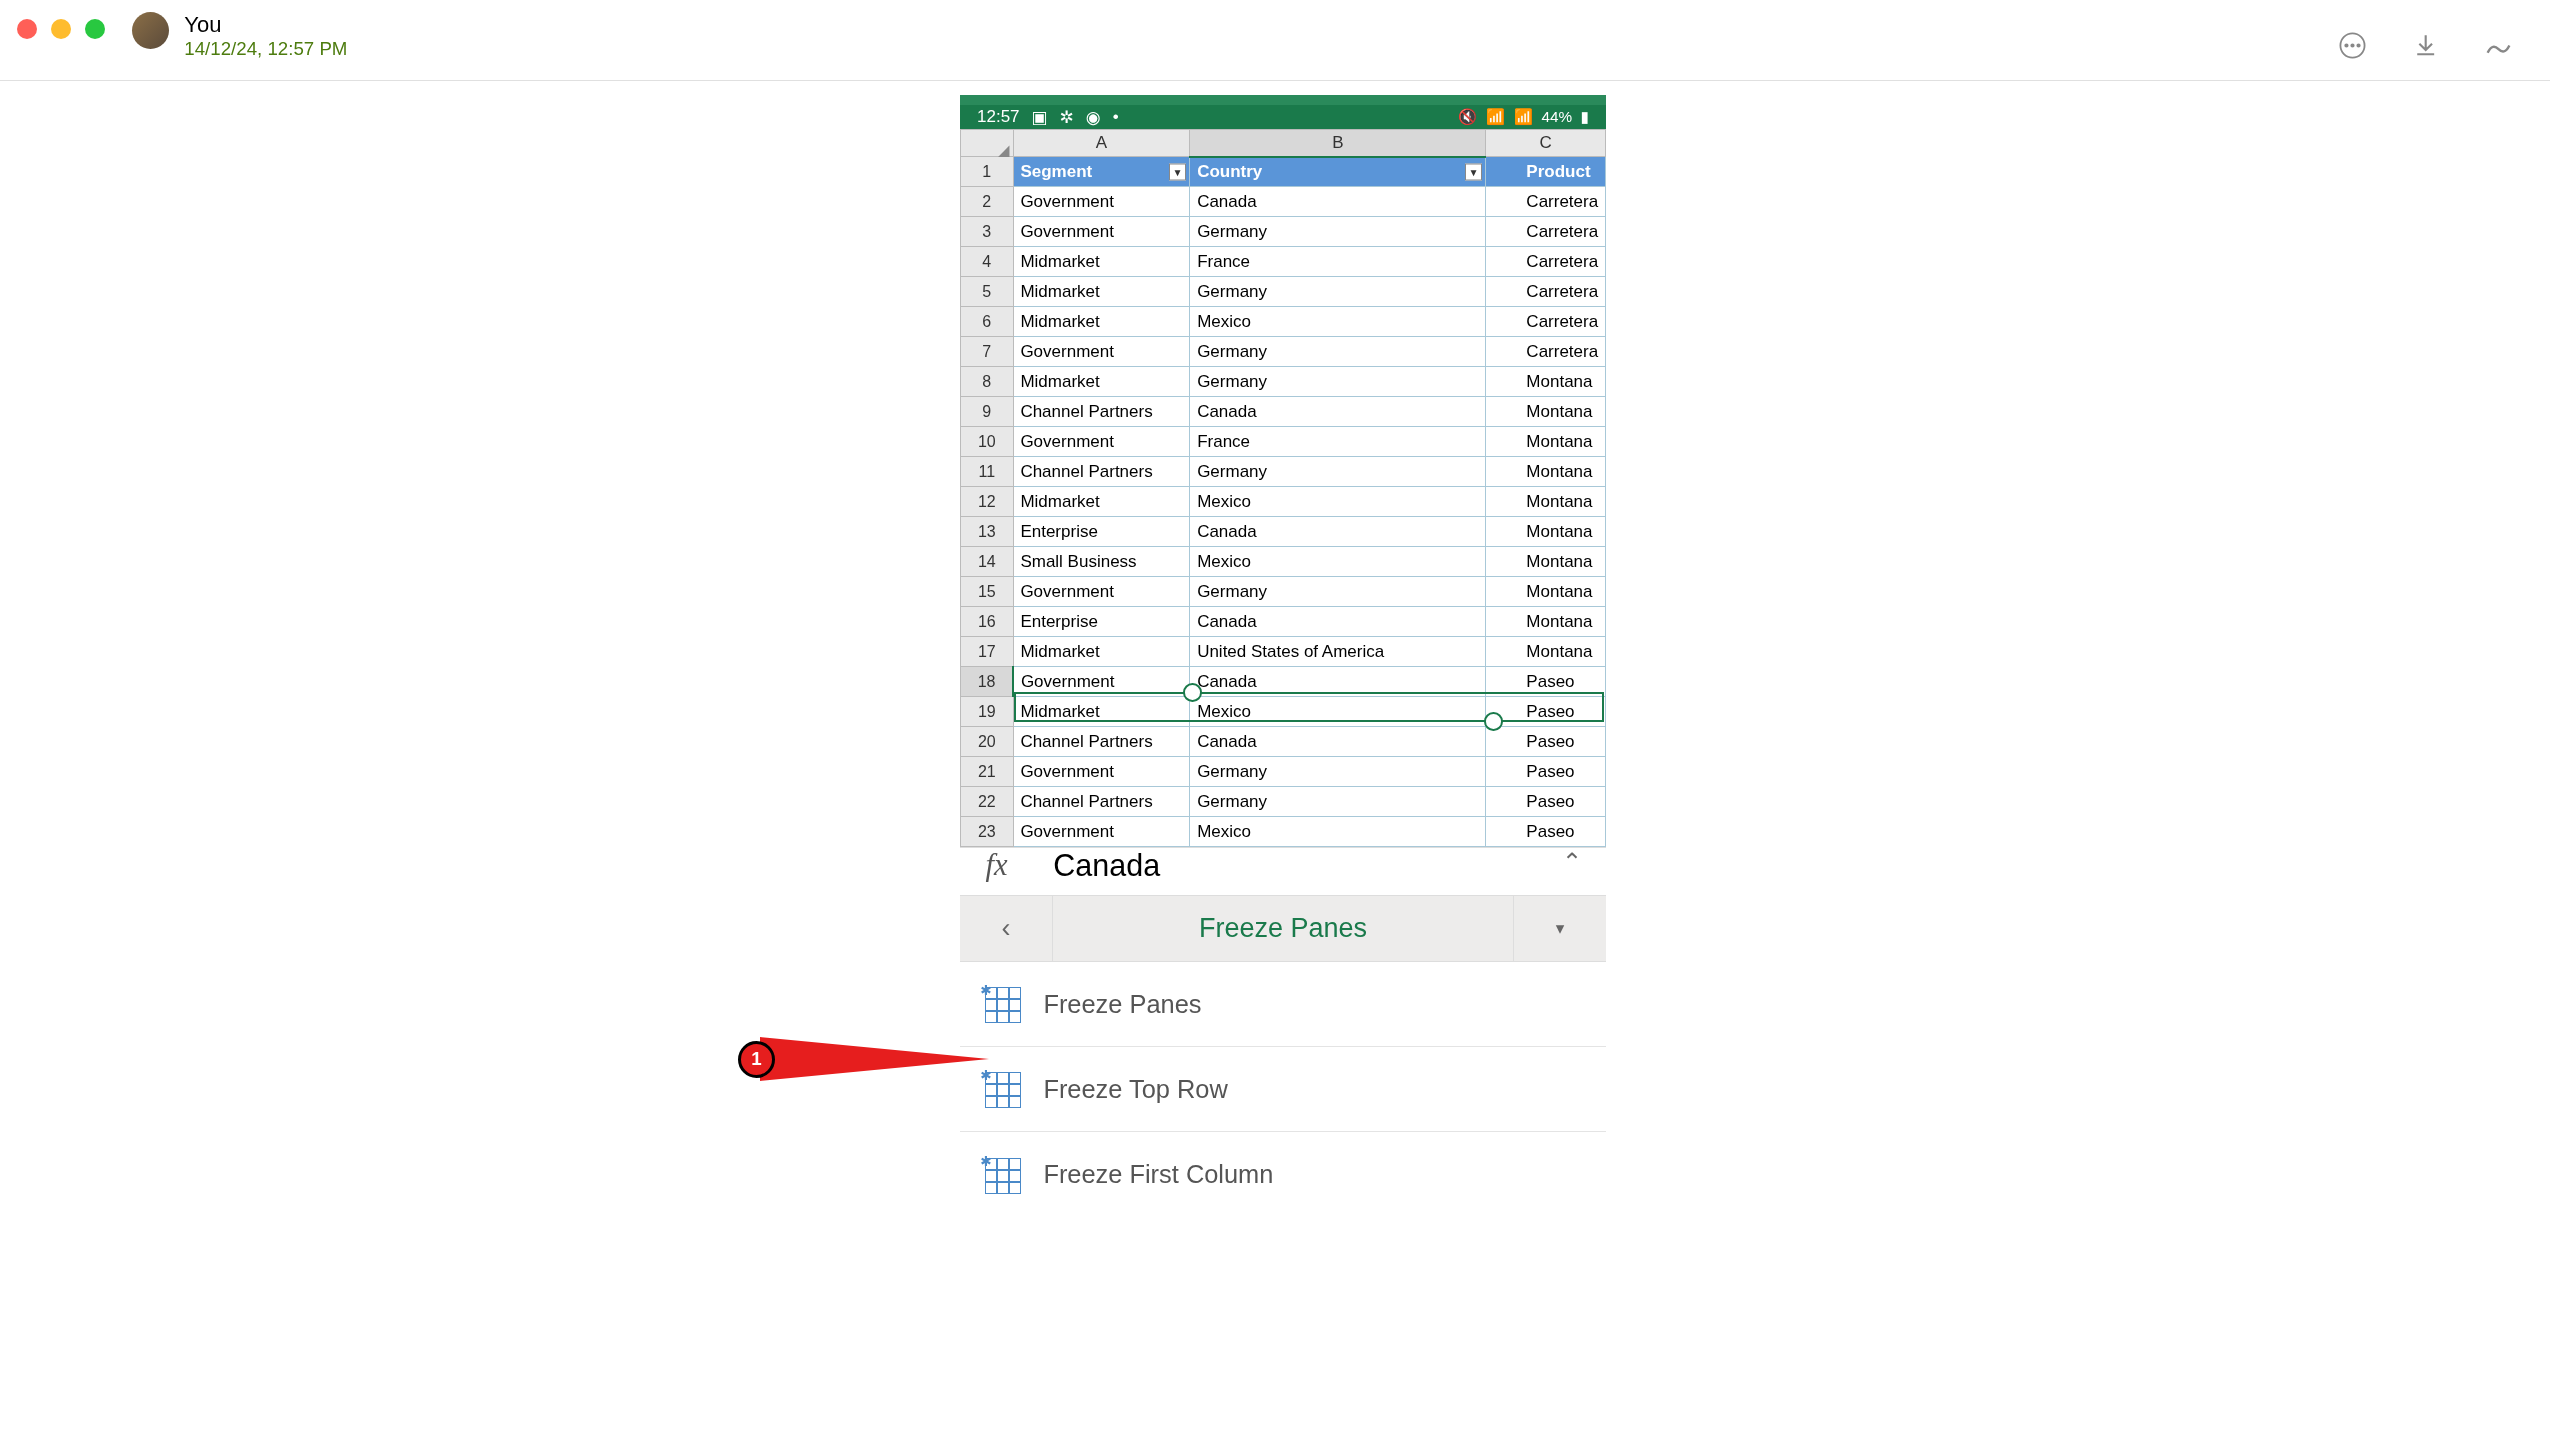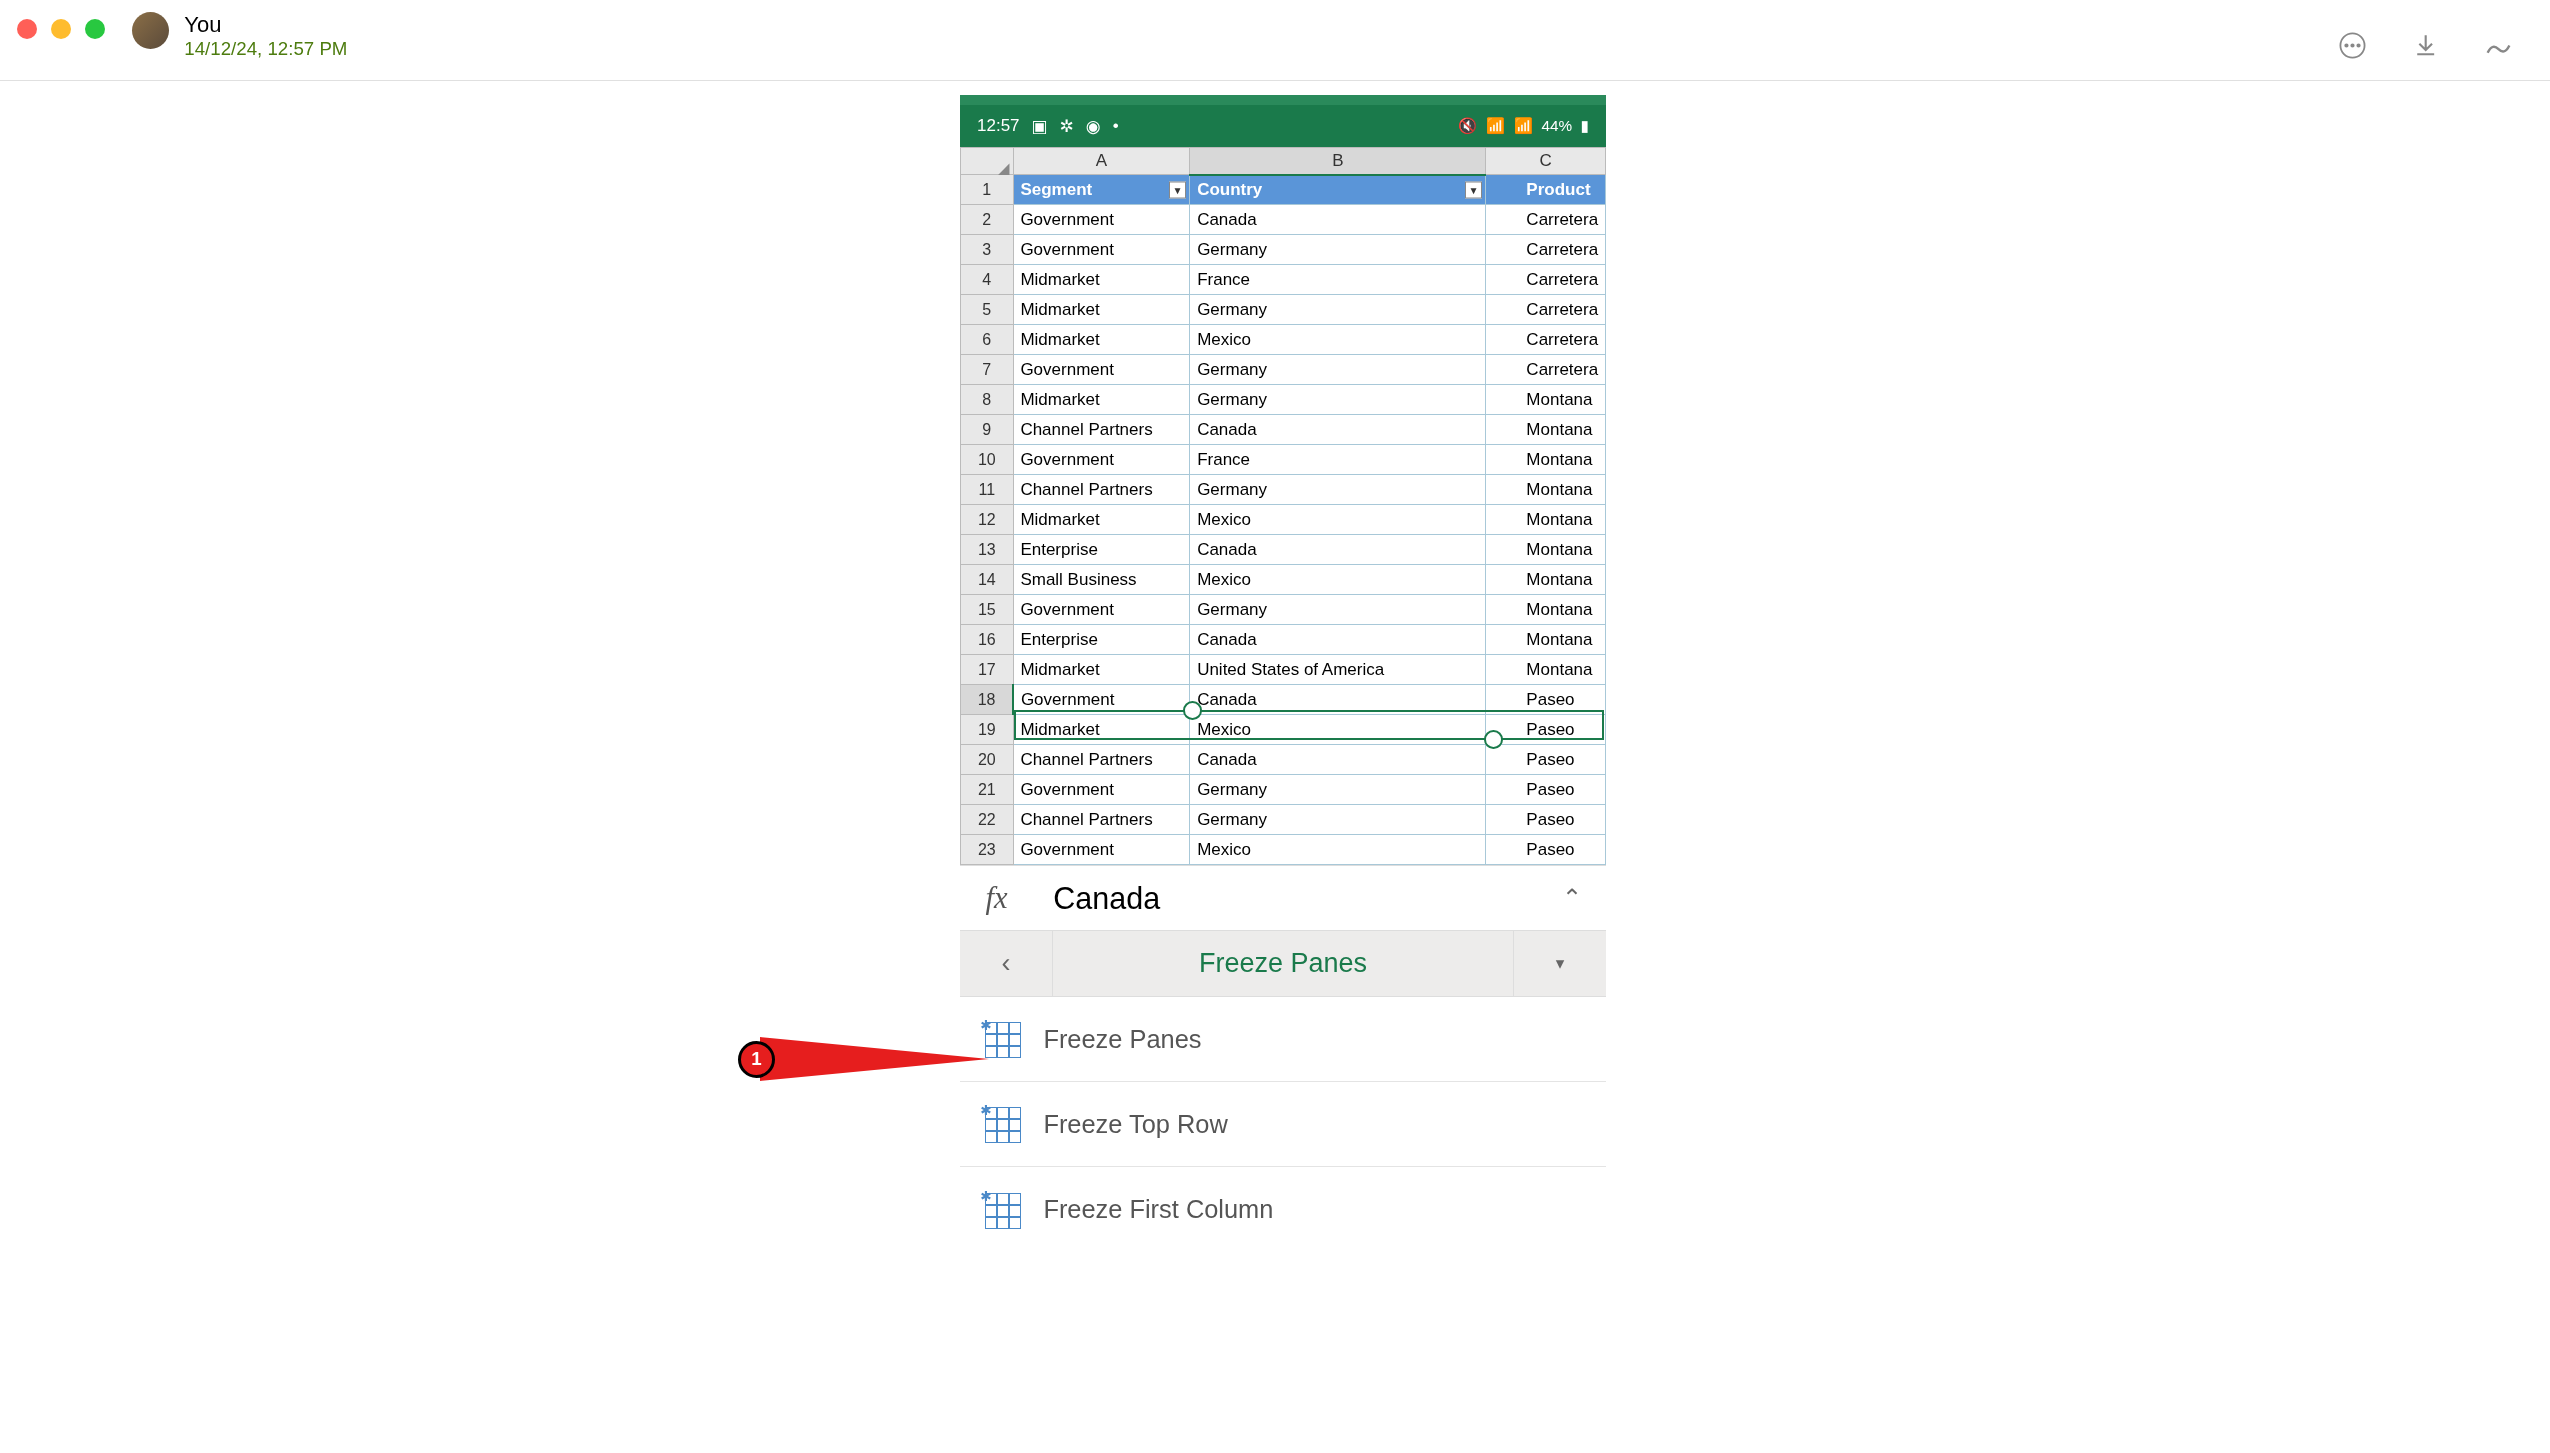--- a/index.html
+++ b/index.html
@@ -21,21 +21,21 @@
   .header-divider { position: absolute; top: 80px; left: 0; right: 0; height: 0.8px; background: #e0e0e0; }
   
   
   .top-right { position: absolute; top: 30.5px; right: 37px; display: flex; gap: 46px; align-items: center; }
   .tr-icon { color: #888; cursor: pointer; }
   
   
   .phone { position: absolute; top: 95px; left: 960px; width: 646px; background: #fff; }
   
   
-  .status-bar { height: 42px; background: #1a7a4b; color: #fff; display: flex; justify-content: space-between; align-items: center; padding: 0 17px; font-size: 17px; }
+  .status-bar { height: 24px; background: #1a7a4b; color: #fff; display: flex; justify-content: space-between; align-items: center; padding: 0 17px; font-size: 17px; }
   .status-left { display: flex; align-items: center; gap: 12px; }
   .status-right { display: flex; align-items: center; gap: 8.5px; font-size: 15.3px; }
   .status-top-border { height: 10.2px; background: #2a8a5b; }
   
   
   .sheet { background: #fff; }
   .sheet table { border-collapse: collapse; width: 100%; font-size: 17px; }
   .sheet th.corner { background: #e8e8e8; width: 54px; height: 27px; border: 0.8px solid #bbb; position: relative; }
   .sheet th.corner::after { content: '◢'; position: absolute; right: 3.4px; bottom: -1.7px; font-size: 13.6px; color: #888; }
   .sheet th.colh { background: #e8e8e8; border: 0.8px solid #bbb; font-weight: 400; height: 27px; color: #333; }
@@ -47,21 +47,21 @@
   .sheet tr.header-row td.cell .filter-btn { position: absolute; right: 3.4px; top: 50%; transform: translateY(-50%); width: 17px; height: 17px; background: #fff; border: 0.8px solid #888; display: flex; align-items: center; justify-content: center; font-size: 10.2px; color: #333; }
   .sheet td.cell.colA { width: 178px; }
   .sheet td.cell.colB { width: 300px; }
   .sheet td.cell.colC { width: 112px; padding-left: 40px; }
   .sheet tr.sel-row td.cell { position: relative; }
   
   .selection-box { position: absolute; border: 2.5px solid #1a7a4b; pointer-events: none; }
   .sel-handle { width: 18.7px; height: 18.7px; border: 2.5px solid #1a7a4b; background: #fff; border-radius: 50%; position: absolute; }
   
   
-  .formula-bar { display: flex; align-items: center; height: 66px; border-top: 0.8px solid #ddd; border-bottom: 0.8px solid #ddd; background: #fff; }
+  .formula-bar { display: flex; height: 49px; border-top: 0.8px solid #ddd; border-bottom: 0.8px solid #ddd; background: #fff; }
   .fx-label { width: 73px; text-align: center; font-style: italic; font-size: 30.5px; color: #555; font-family: Georgia, serif; }
   .fx-value { flex: 1; font-size: 30.5px; color: #000; padding-left: 20.3px; }
   .fx-expand { width: 68px; text-align: center; font-size: 24px; color: #666; }
   
   
   .fp-header { display: flex; align-items: center; height: 66px; background: #edeceb; border-bottom: 0.8px solid #ddd; }
   .fp-back { width: 93px; text-align: center; font-size: 27px; color: #666; border-right: 0.8px solid #ddd; height: 100%; display: flex; align-items: center; justify-content: center; }
   .fp-title { flex: 1; text-align: center; font-size: 27px; color: #1a7a4b; font-weight: 400; }
   .fp-drop { width: 93px; text-align: center; font-size: 17px; color: #666; border-left: 0.8px solid #ddd; height: 100%; display: flex; align-items: center; justify-content: center; }
   

